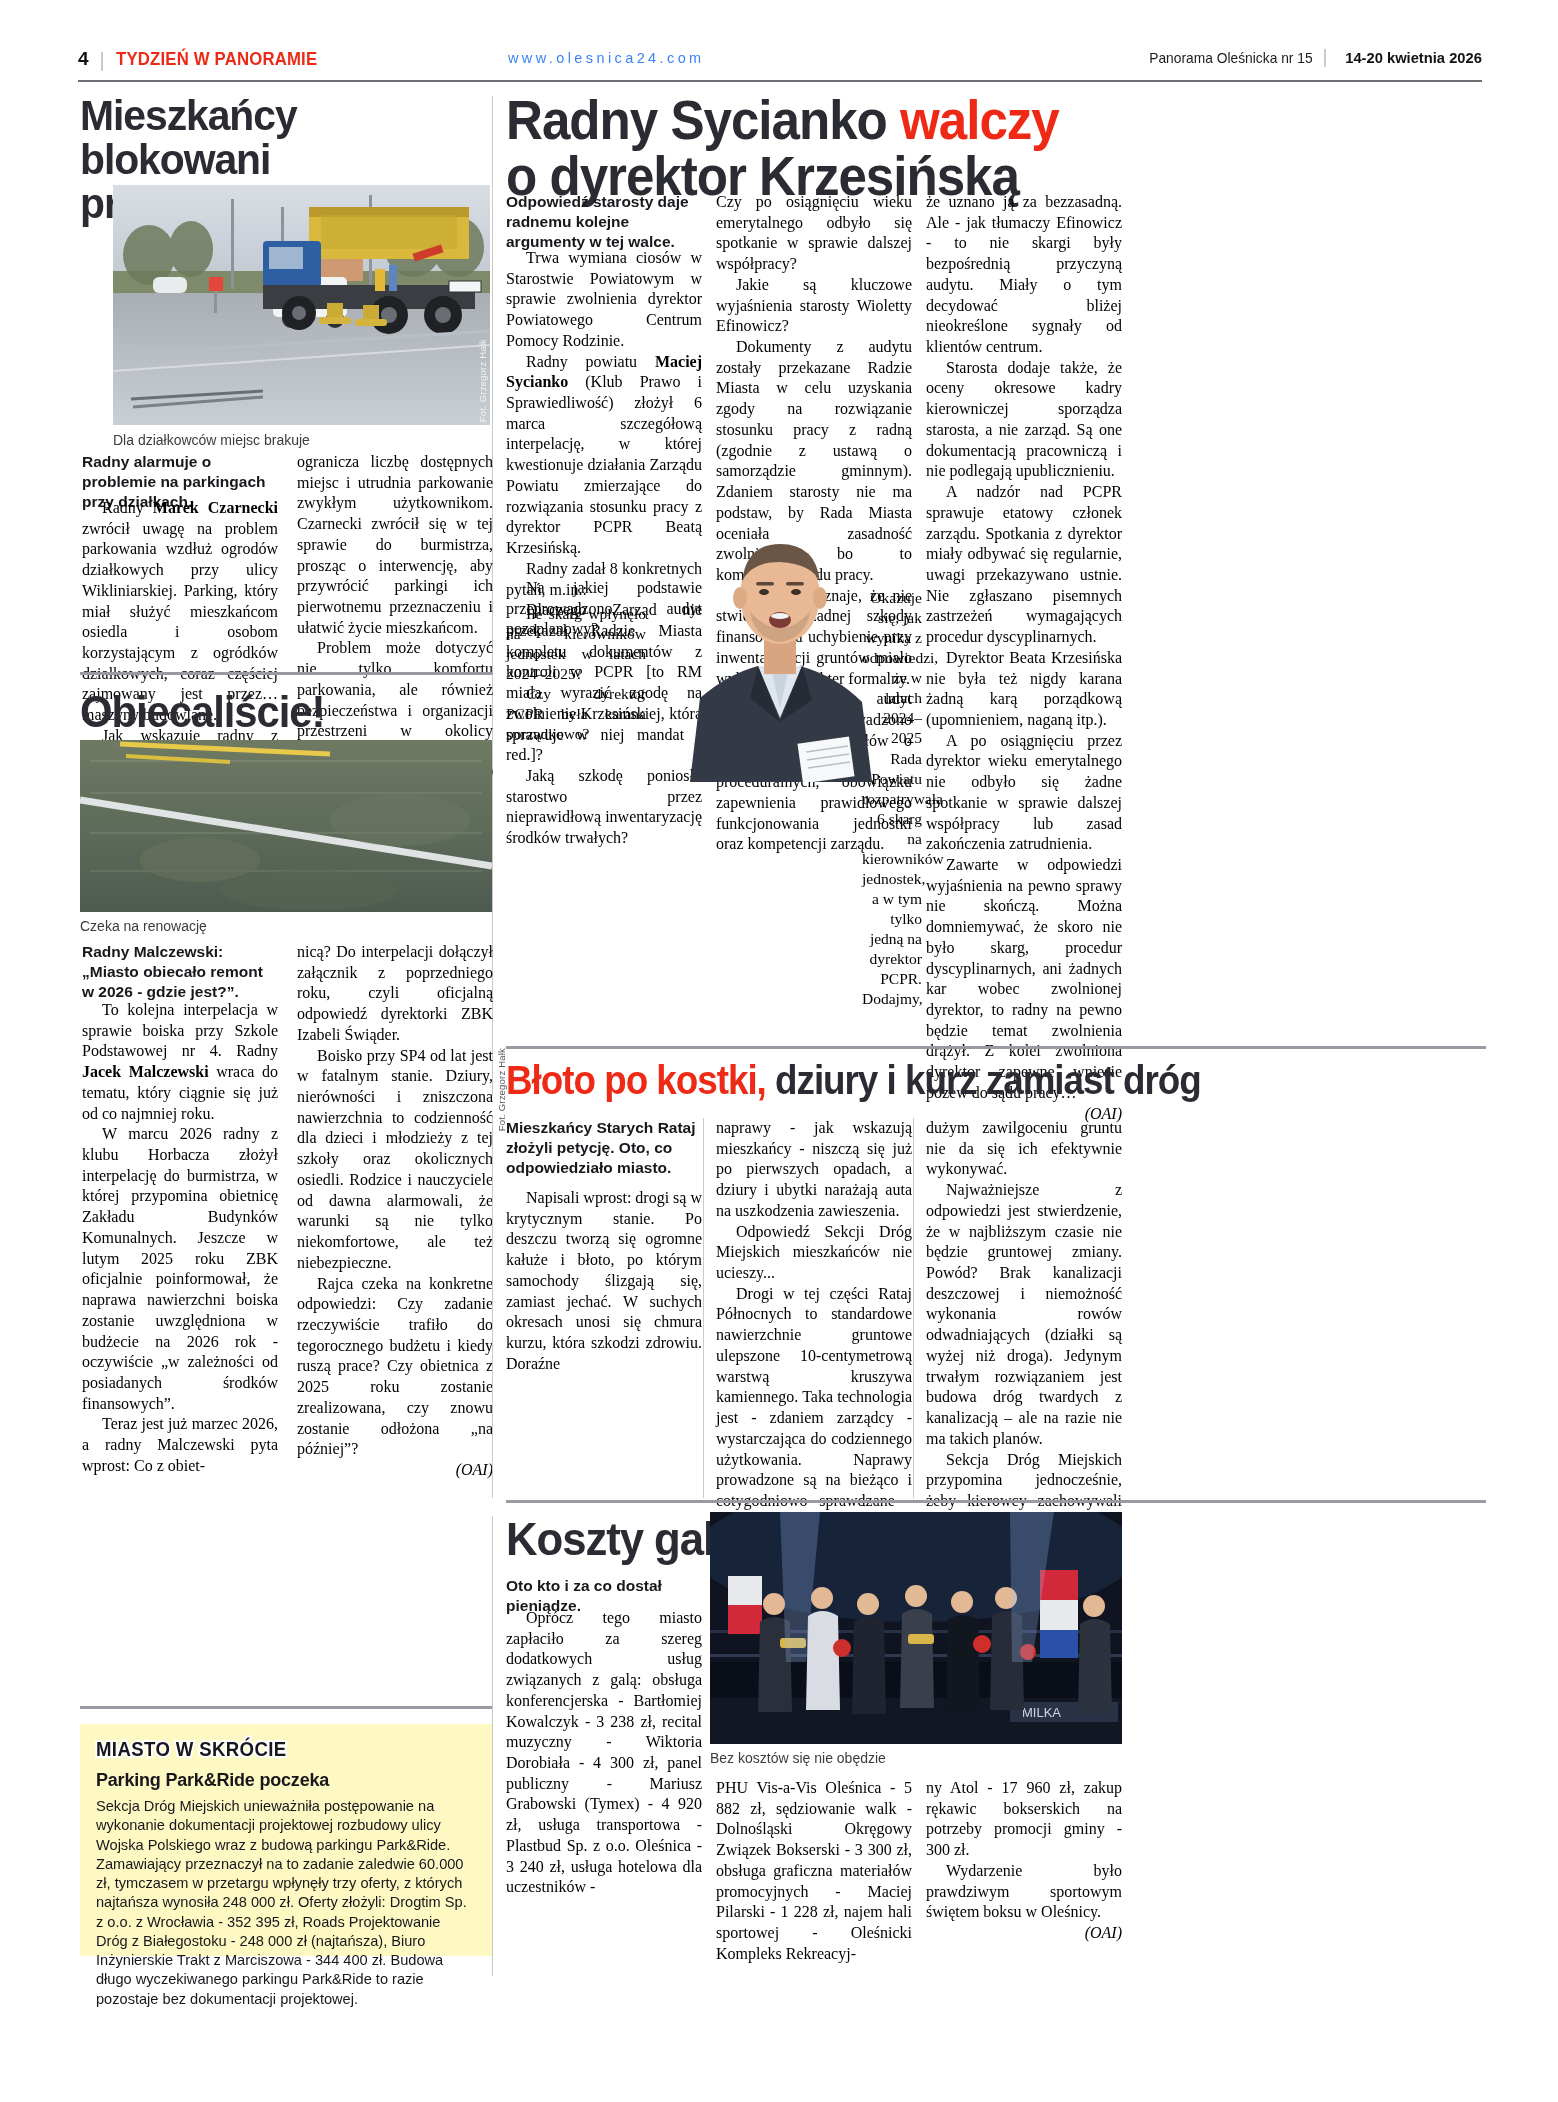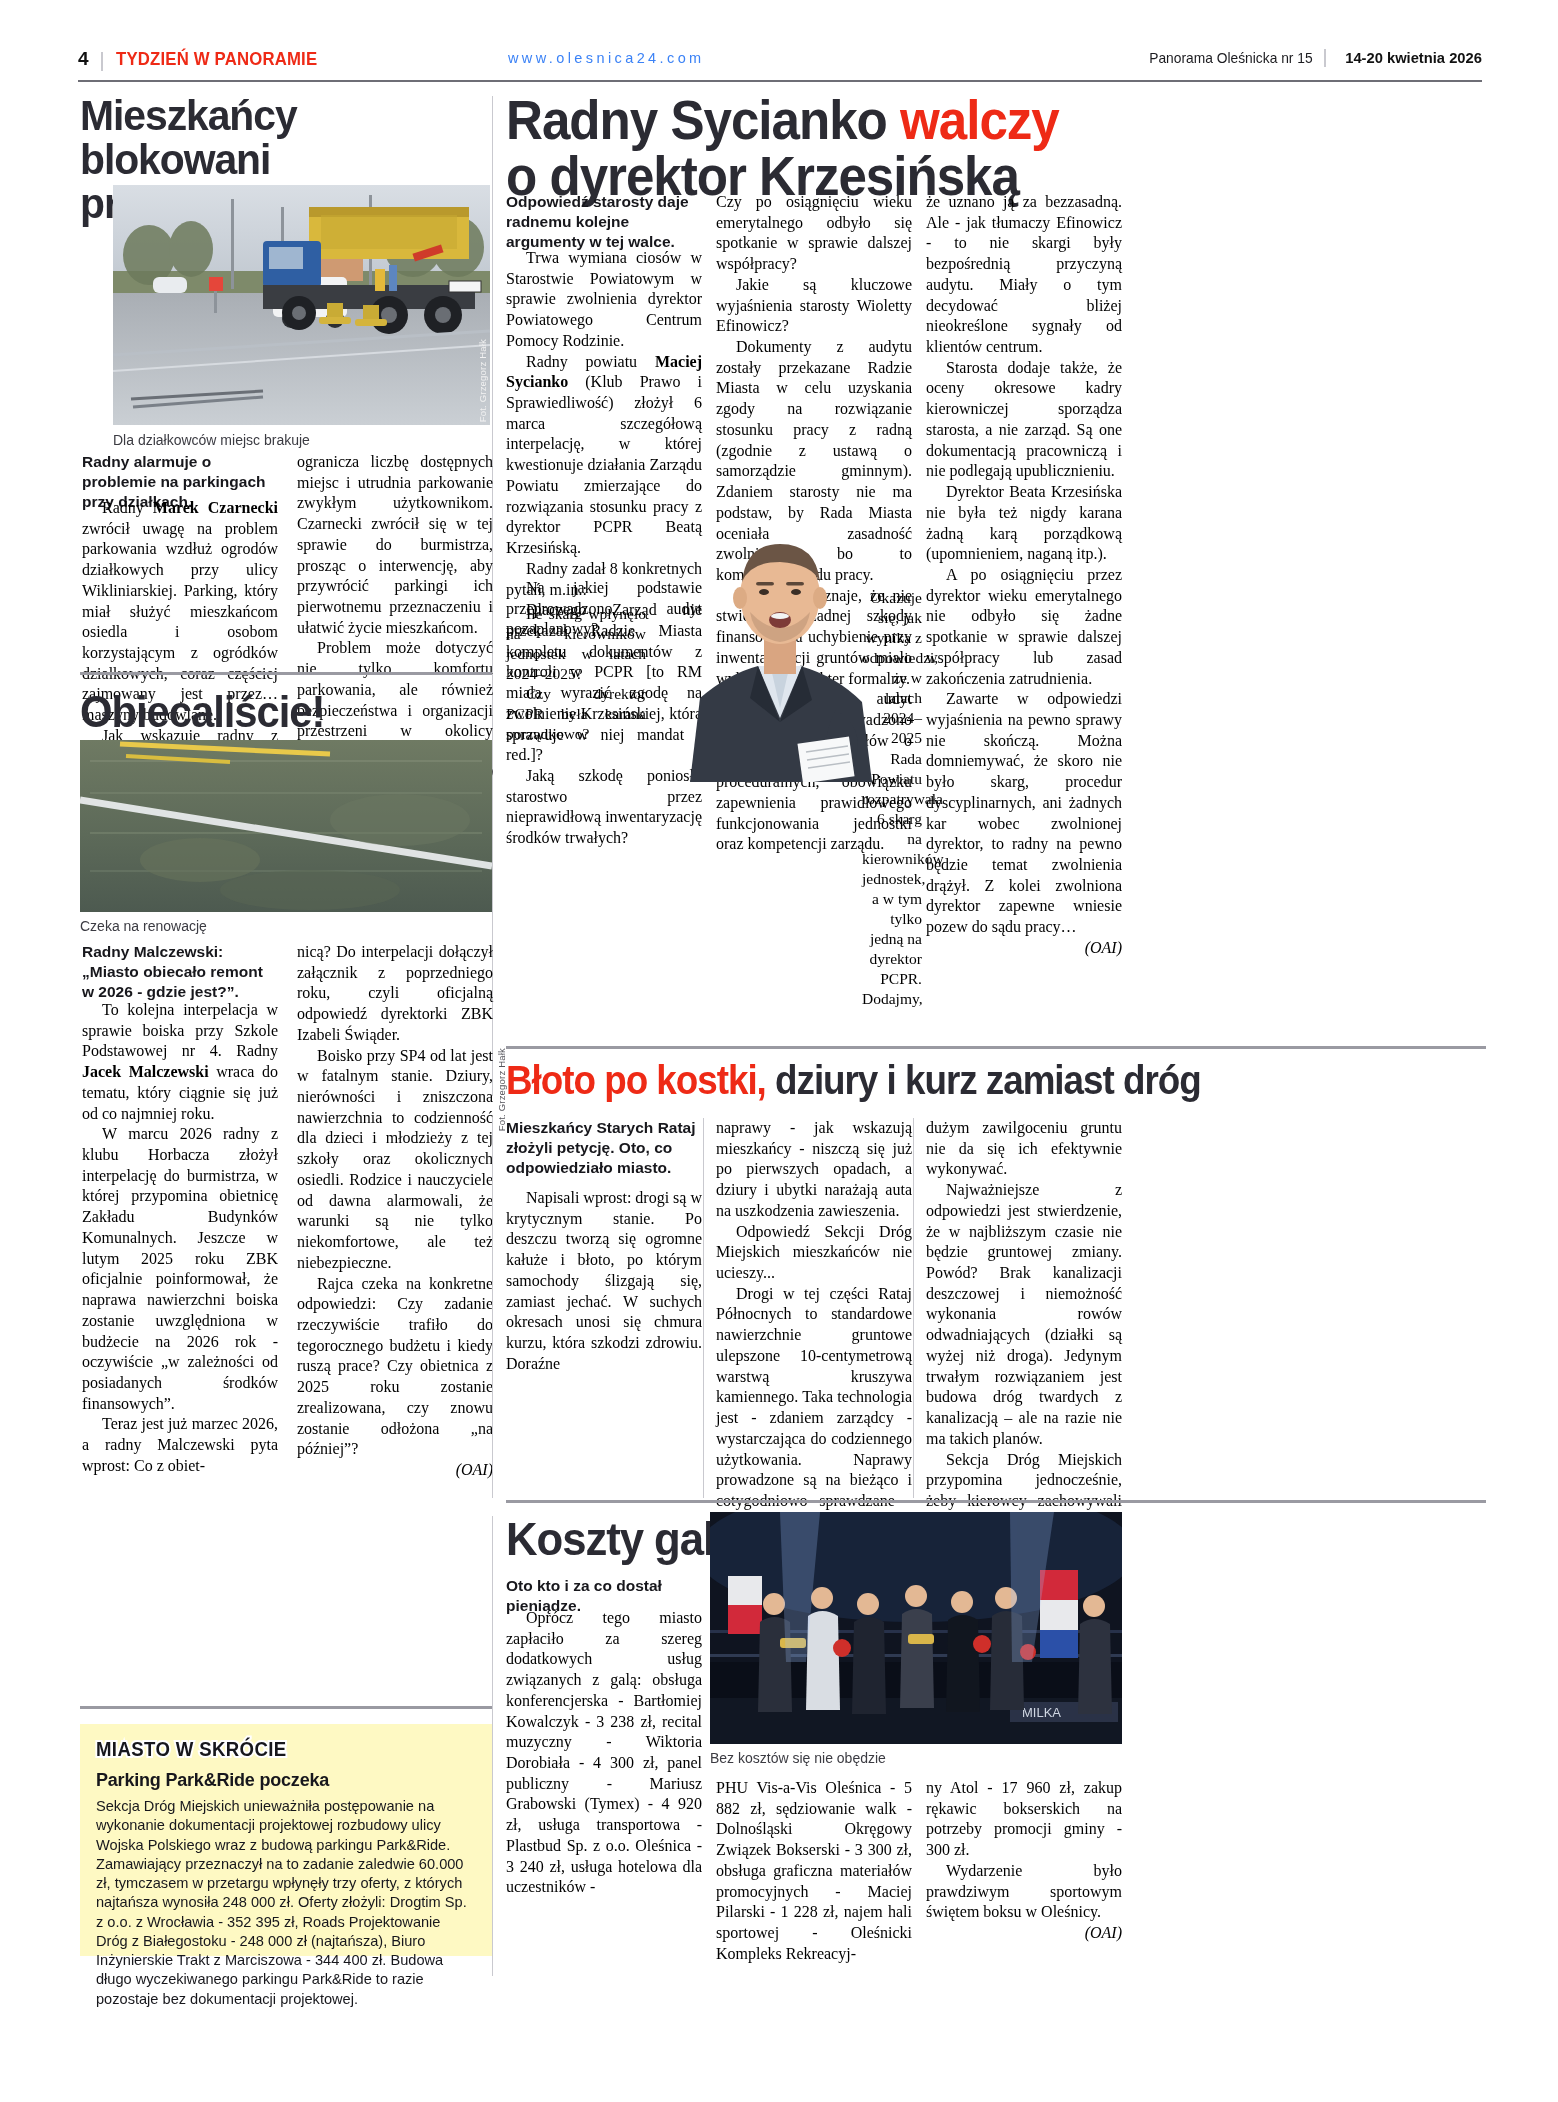--- a/index.html
+++ b/index.html
@@ -275,20 +275,21 @@
     <p class="noind">Czy po osiągnięciu wieku emerytalnego odbyło się spotkanie w sprawie dalszej współpracy?</p>
     <p>Jakie są kluczowe wyjaśnienia starosty Wioletty Efinowicz?</p>
     <p>Dokumenty z audytu zostały przekazane Radzie Miasta w celu uzyskania zgody na rozwiązanie stosunku pracy z radną (zgodnie z ustawą o samorządzie gminnym). Zdaniem starosty nie ma podstaw, by Rada Miasta oceniała zasadność zwolnienia, bo to kompetencja sądu pracy.</p>
     <p>Starosta przyznaje, że nie stwierdzono żadnej szkody finansowej, a uchybienie przy inwentaryzacji gruntów miało wyłącznie charakter formalny.</p>
     <p>Wyjaśnia, że audyt pozaplanowy przeprowadzono na podstawie sygnałów o nieprawidłowościach proceduralnych, obowiązku zapewnienia prawidłowego funkcjonowania jednostki oraz kompetencji zarządu.</p>
   </div>
 
   <div class="body" style="position:absolute;left:926px;top:192px;width:196px;">
     <p class="noind">że uznano ją za bezzasadną. Ale - jak tłumaczy Efinowicz - to nie skargi były bezpośrednią przyczyną audytu. Miały o tym decydować bliżej nieokreślone sygnały od klientów centrum.</p>
     <p>Starosta dodaje także, że oceny okresowe kadry kierowniczej sporządza starosta, a nie zarząd. Są one dokumentacją pracowniczą i nie podlegają upublicznieniu.</p>
+    <p>A nadzór nad PCPR sprawuje etatowy członek zarządu. Spotkania z dyrektor miały odbywać się regularnie, uwagi przekazywano ustnie. Nie zgłaszano pisemnych zastrzeżeń wymagających procedur dyscyplinarnych.</p>
     <p>Dyrektor Beata Krzesińska nie była też nigdy karana żadną karą porządkową (upomnieniem, naganą itp.).</p>
     <p>A po osiągnięciu przez dyrektor wieku emerytalnego nie odbyło się żadne spotkanie w sprawie dalszej współpracy lub zasad zakończenia zatrudnienia.</p>
     <p>Zawarte w odpowiedzi wyjaśnienia na pewno sprawy nie skończą. Można domniemywać, że skoro nie było skarg, procedur dyscyplinarnych, ani żadnych kar wobec zwolnionej dyrektor, to radny na pewno będzie temat zwolnienia drążył. Z kolei zwolniona dyrektor zapewne wniesie pozew do sądu pracy…</p>
     <span class="sig">(OAI)</span>
   </div>
 
   <div class="body" style="position:absolute;left:506px;top:604px;width:140px;font-size:15.5px;">
     <p>Ile skarg wpłynęło na kierowników jednostek w latach 2024–2025?</p>
     <p>Czy dyrektor PCPR była karana porządkowo?</p>
   </div>

